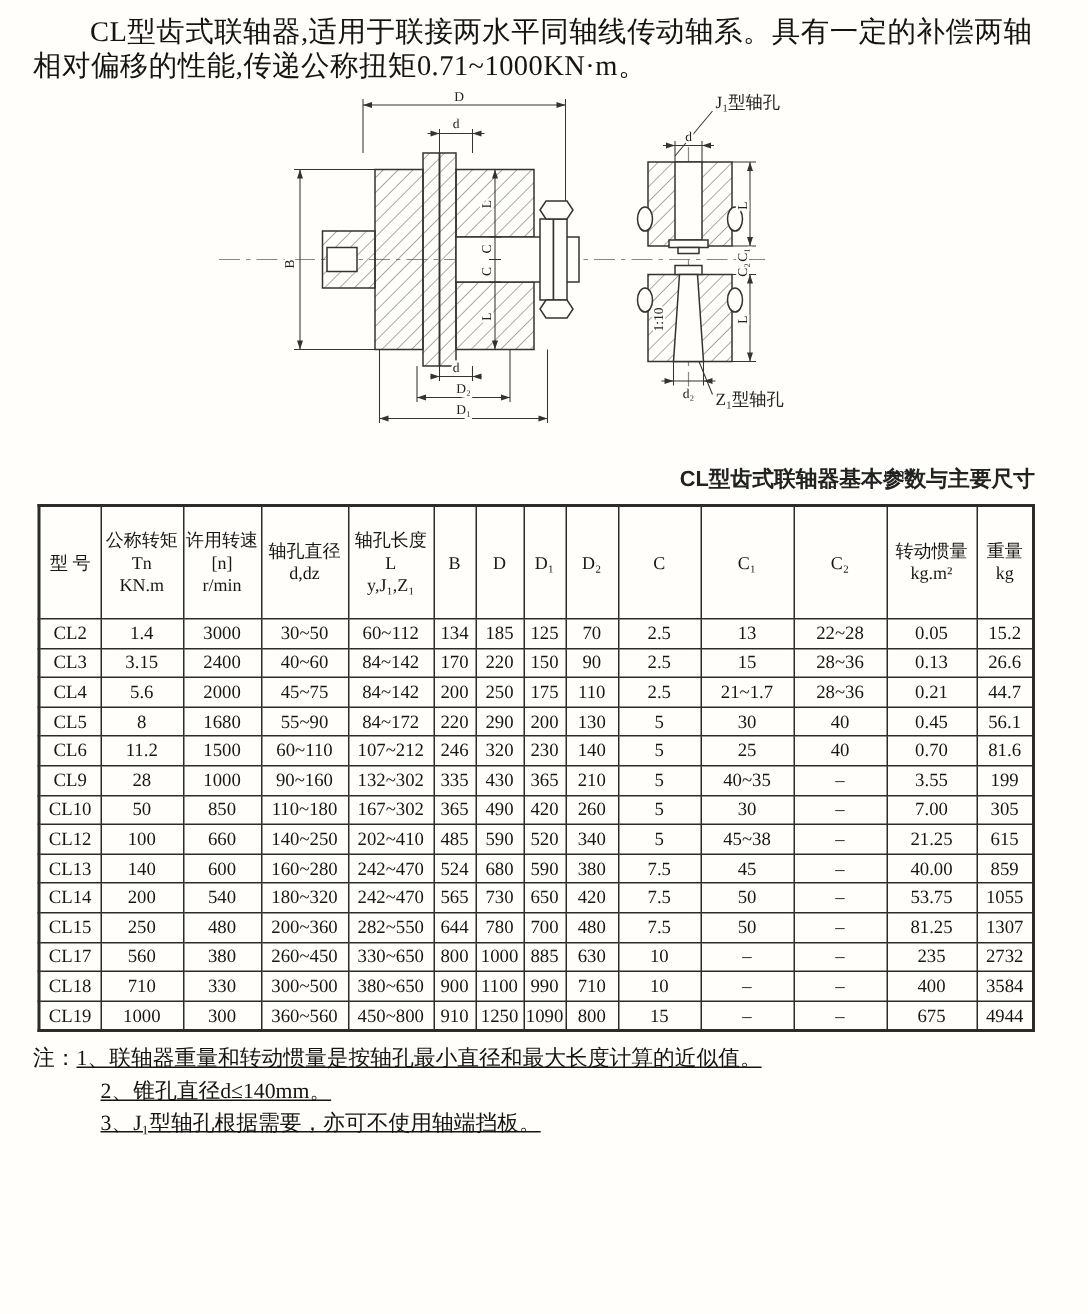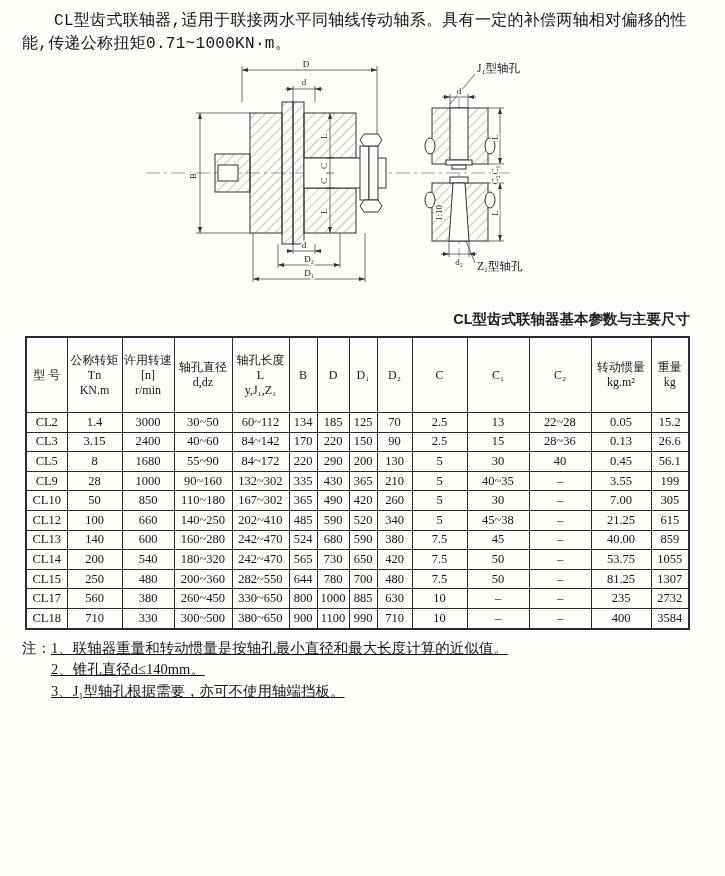--- a/index.html
+++ b/index.html
@@ -4,22 +4,22 @@
 <style>
   html,body{margin:0;padding:0;}
   body{
     width:725px;height:876px;overflow:hidden;
     background:#fffefa;color:#141414;
     font-family:"Liberation Serif","DejaVu Serif",serif;
   }
   .page{position:relative;width:725px;height:876px;}
   .intro{
     margin:10px 20px 0 22px;
-    font-size:16px;line-height:23px;
-    text-indent:2em;letter-spacing:0.3px;font-family:Liberation Mono, monospace;
+    font-size:19px;line-height:23px;
+    text-indent:2em;letter-spacing:0.3px;
   }
   .drawing-wrap{position:relative;height:244px;margin-top:2px;}
   .drawing-wrap svg{position:absolute;left:142px;top:0;}
   svg text{font-family:"Liberation Serif","DejaVu Serif",serif;fill:#222;}
   .dimtxt{font-size:9px;paint-order:stroke;stroke:#fffefa;stroke-width:3px;}
   .cjktxt{font-size:11.5px;paint-order:stroke;stroke:#fffefa;stroke-width:3px;}
   .titlebar{
     position:relative;width:665px;margin:8px 0 6px 25px;height:20px;
     font-family:"Liberation Sans","DejaVu Sans",sans-serif;
   }
@@ -38,21 +38,21 @@
   }
   table.params th{
     height:74px;font-weight:normal;font-size:12px;line-height:15px;color:#161616;
   }
   table.params td{height:18.6px;font-size:12.5px;color:#161616;}
   .notes{margin:8px 0 0 22px;font-size:14.5px;line-height:21.5px;}
   .note-line{display:flex;}
   .note-prefix{flex:0 0 auto;}
   .note-items{flex:1;}
   .note-items div{margin:0;text-decoration:underline;}
-  .note-items div + div{margin-left:0;}
+  .note-items div + div{margin-left:16px;}
   .note-item{white-space:nowrap;}
 </style>
 </head>
 <body>
 
 <div class="page">
 
   <p class="intro">CL型齿式联轴器,适用于联接两水平同轴线传动轴系。具有一定的补偿两轴相对偏移的性能,传递公称扭矩0.71~1000KN·m。</p>
 
   <div class="drawing-wrap">
@@ -224,36 +224,68 @@
           <td>220</td>
           <td>150</td>
           <td>90</td>
           <td>2.5</td>
           <td>15</td>
           <td>28~36</td>
           <td>0.13</td>
           <td>26.6</td>
         </tr>
         <tr>
+          <td>CL4</td>
+          <td>5.6</td>
+          <td>2000</td>
+          <td>45~75</td>
+          <td>84~142</td>
+          <td>200</td>
+          <td>250</td>
+          <td>175</td>
+          <td>110</td>
+          <td>2.5</td>
+          <td>21~1.7</td>
+          <td>28~36</td>
+          <td>0.21</td>
+          <td>44.7</td>
+        </tr>
+        <tr>
           <td>CL5</td>
           <td>8</td>
           <td>1680</td>
           <td>55~90</td>
           <td>84~172</td>
           <td>220</td>
           <td>290</td>
           <td>200</td>
           <td>130</td>
           <td>5</td>
           <td>30</td>
           <td>40</td>
           <td>0.45</td>
           <td>56.1</td>
         </tr>
         <tr>
+          <td>CL6</td>
+          <td>11.2</td>
+          <td>1500</td>
+          <td>60~110</td>
+          <td>107~212</td>
+          <td>246</td>
+          <td>320</td>
+          <td>230</td>
+          <td>140</td>
+          <td>5</td>
+          <td>25</td>
+          <td>40</td>
+          <td>0.70</td>
+          <td>81.6</td>
+        </tr>
+        <tr>
           <td>CL9</td>
           <td>28</td>
           <td>1000</td>
           <td>90~160</td>
           <td>132~302</td>
           <td>335</td>
           <td>430</td>
           <td>365</td>
           <td>210</td>
           <td>5</td>
@@ -367,20 +399,36 @@
           <td>900</td>
           <td>1100</td>
           <td>990</td>
           <td>710</td>
           <td>10</td>
           <td>–</td>
           <td>–</td>
           <td>400</td>
           <td>3584</td>
         </tr>
+        <tr>
+          <td>CL19</td>
+          <td>1000</td>
+          <td>300</td>
+          <td>360~560</td>
+          <td>450~800</td>
+          <td>910</td>
+          <td>1250</td>
+          <td>1090</td>
+          <td>800</td>
+          <td>15</td>
+          <td>–</td>
+          <td>–</td>
+          <td>675</td>
+          <td>4944</td>
+        </tr>
       </tbody>
   </table>
 
   <div class="notes">
     <div class="note-line">
       <span class="note-prefix">注：</span>
       <div class="note-items">
         <div class="note-item">1、联轴器重量和转动惯量是按轴孔最小直径和最大长度计算的近似值。</div>
         <div class="note-item">2、锥孔直径d≤140mm。</div>
         <div class="note-item">3、J₁型轴孔根据需要，亦可不使用轴端挡板。</div>

